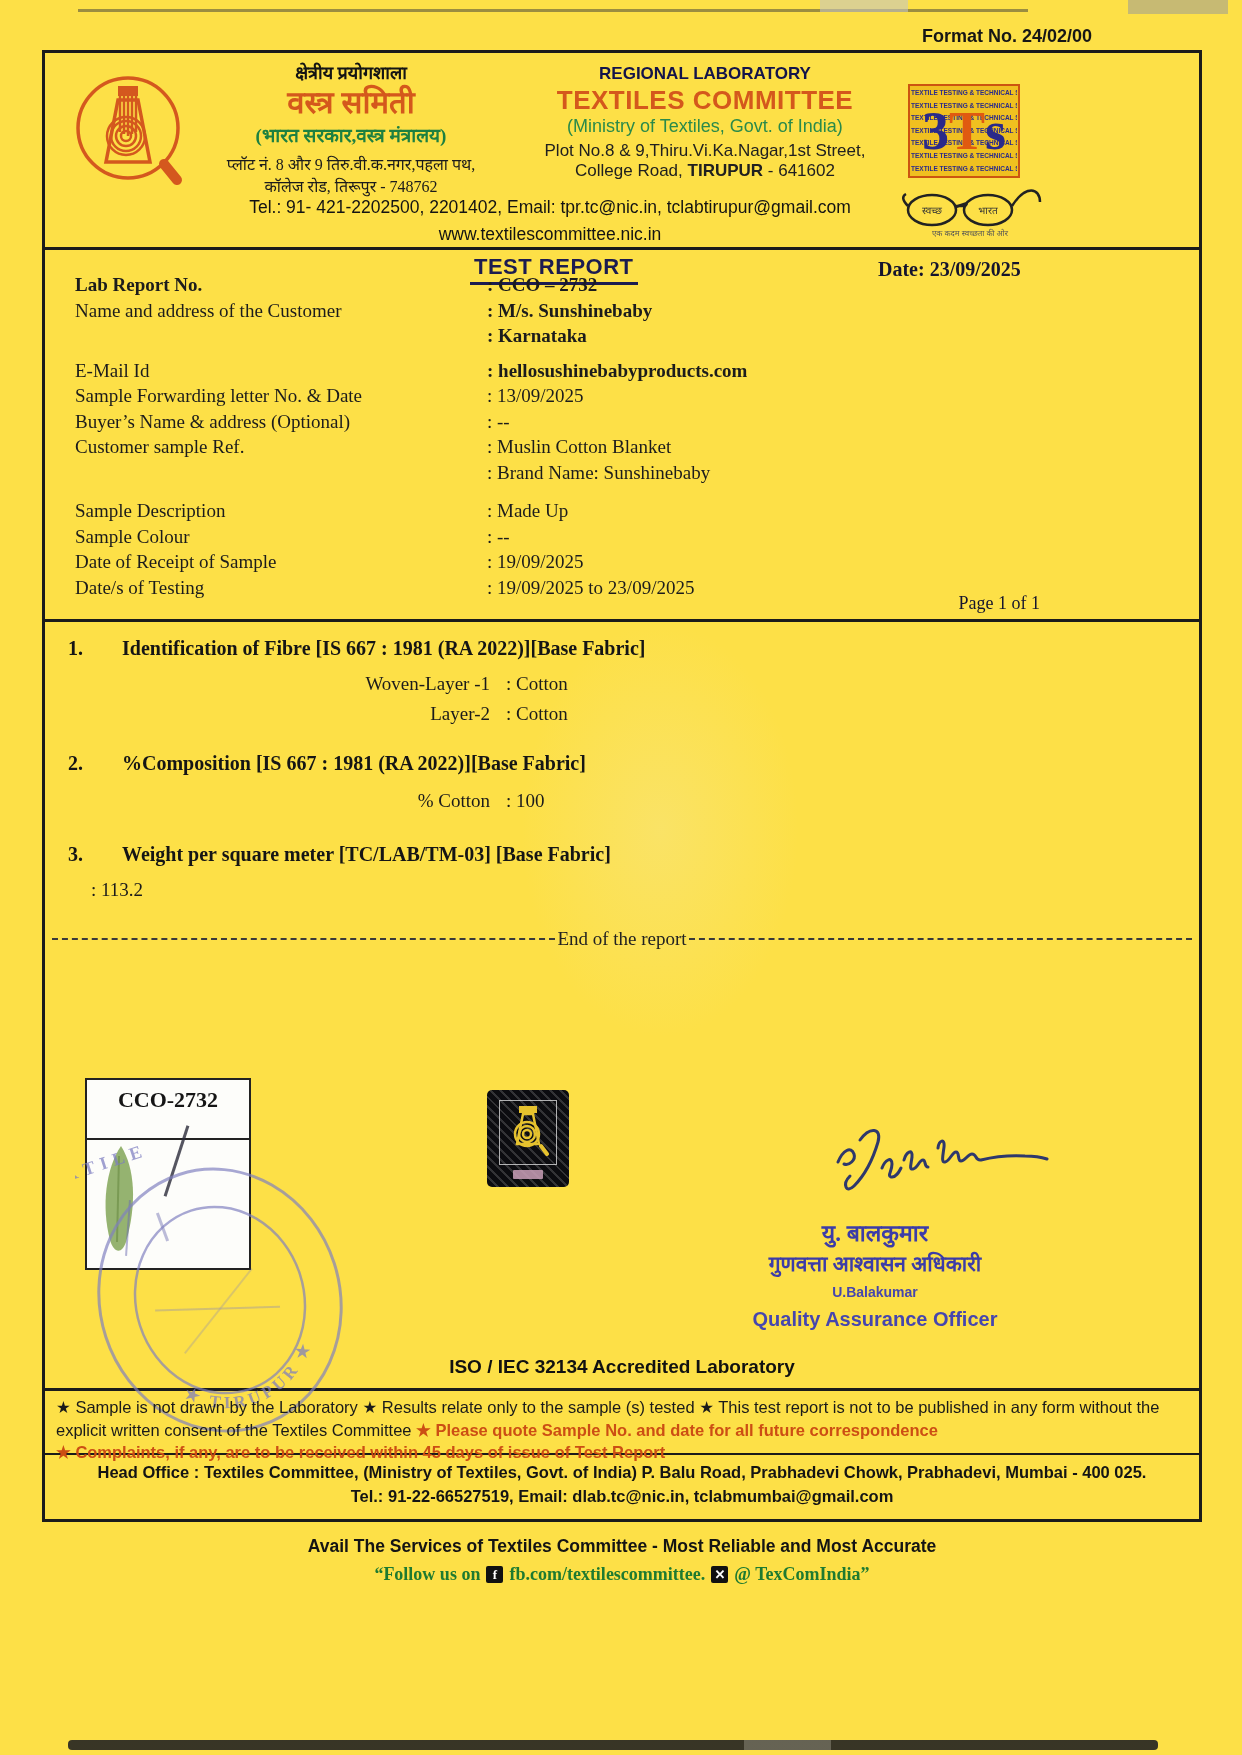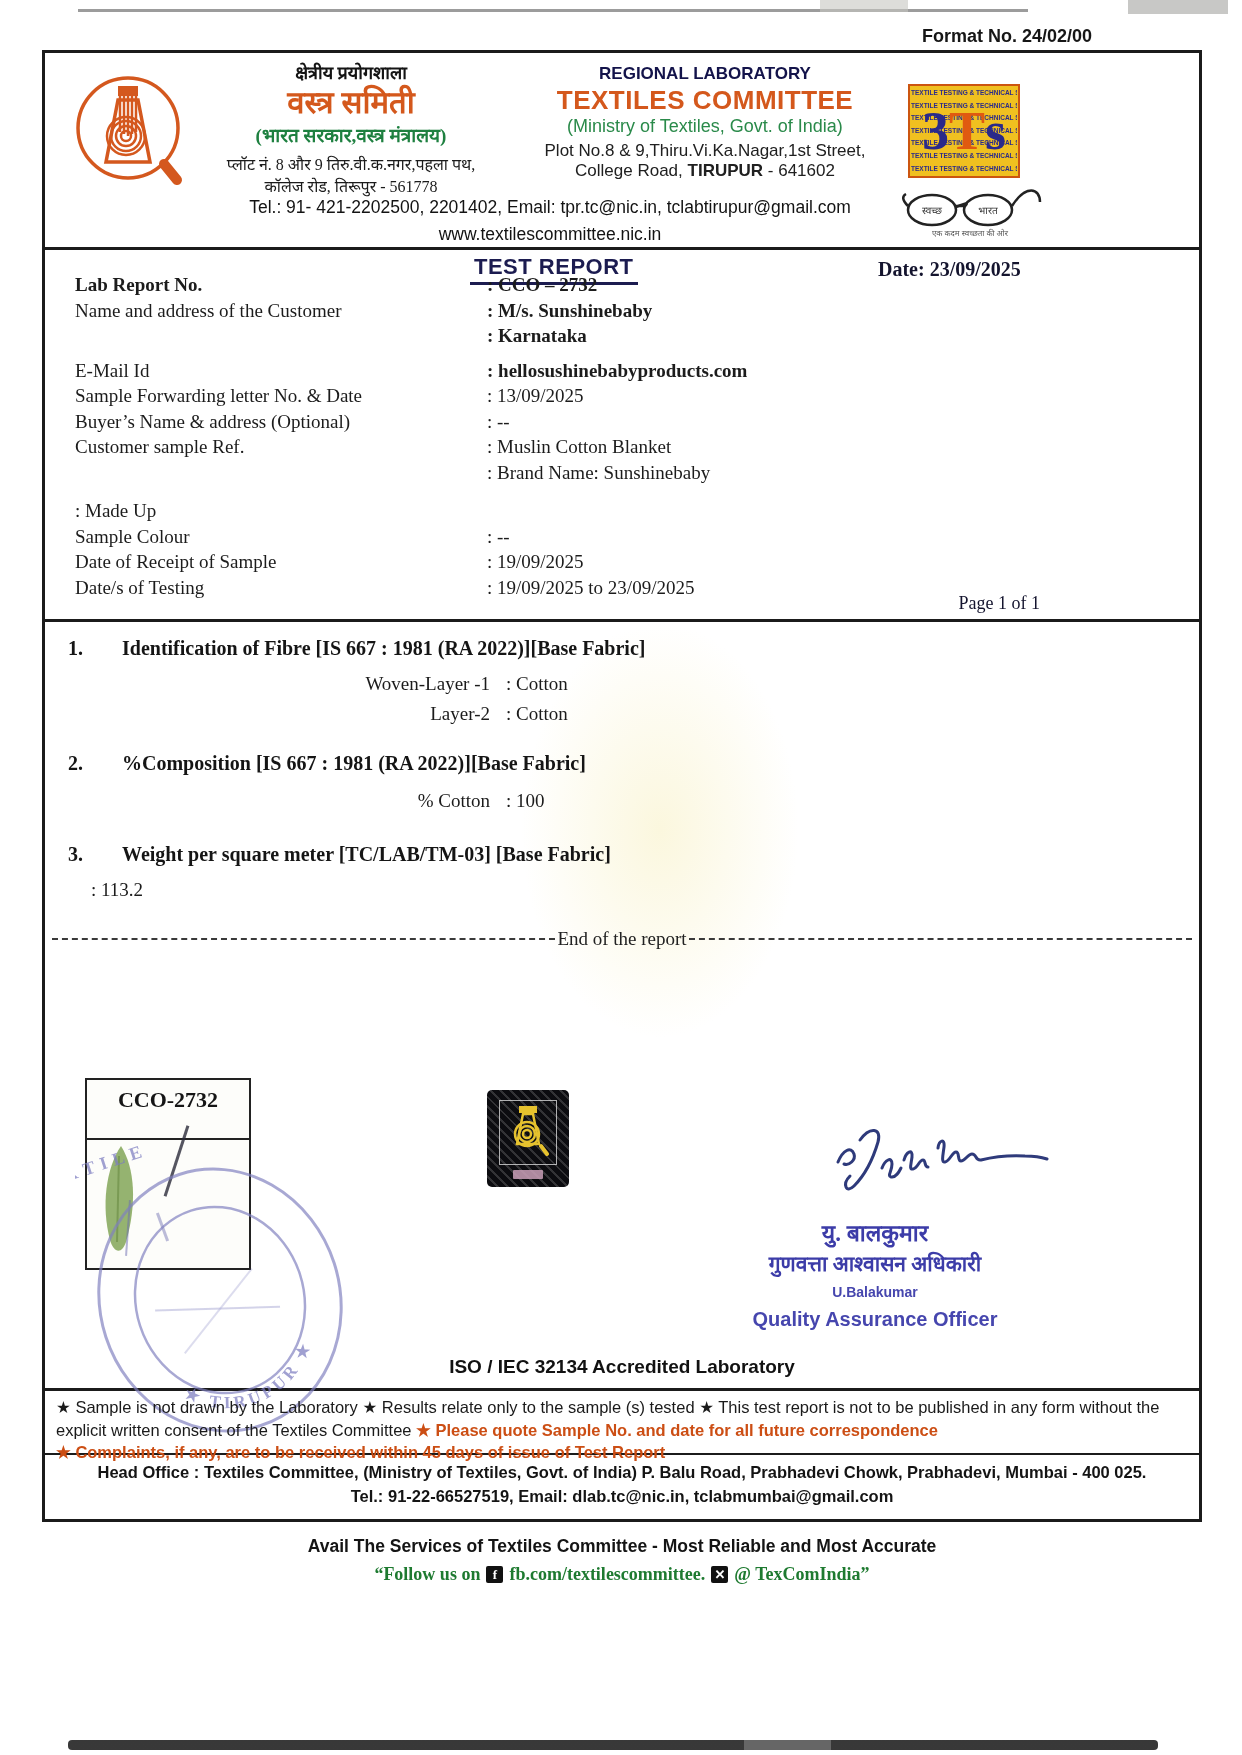--- a/index.html
+++ b/index.html
@@ -1,17 +1,17 @@
 <!DOCTYPE html>
 <html><head>
 <meta charset="utf-8">
 <style>
   * { margin:0; padding:0; box-sizing:border-box; }
   body { background:#e8e8e6; font-family:"Liberation Serif", serif; }
-  .page { position:relative; width:1242px; height:1755px; margin:0 auto; background:#ffffff; overflow:hidden; color:#1d1d1d; }
+  .page { position:relative; width:1242px; height:1755px; margin:0 auto; background:#fde047; overflow:hidden; color:#1d1d1d; }
 
   
   .art-topline { position:absolute; left:78px; top:9px; width:950px; height:3px; background:#3a3a3a; opacity:.5; }
   .art-tr1 { position:absolute; left:820px; top:0; width:88px; height:12px; background:#c7c6c2; opacity:.6; }
   .art-tr2 { position:absolute; left:1128px; top:0; width:100px; height:14px; background:#9a9a98; opacity:.55; }
   .art-bottom { position:absolute; left:68px; top:1740px; width:1090px; height:10px; background:linear-gradient(90deg,#222 0 62%, #555 62% 70%, #222 70% 100%); border-radius:4px; opacity:.9; }
   .tint { position:absolute; left:520px; top:620px; width:280px; height:420px; background:radial-gradient(ellipse at center, rgba(244,232,160,.35), transparent 70%); pointer-events:none; }
 
   .format-no { position:absolute; left:792px; top:26px; width:300px; text-align:right; font-family:"Liberation Sans", sans-serif; font-weight:bold; font-size:18px; color:#161616; }
 
@@ -147,21 +147,21 @@
       <circle cx="54" cy="66" r="19" stroke-width="2.5"></circle>
       <line x1="92" y1="94" x2="105" y2="110" stroke-width="10" stroke-linecap="round"></line>
     </g>
   </svg>
 
   <div class="hindi-block">
     <div class="hindi-l1">क्षेत्रीय प्रयोगशाला</div>
     <div class="hindi-org">वस्त्र समिती</div>
     <div class="hindi-min">(भारत सरकार,वस्त्र मंत्रालय)</div>
     <div class="hindi-a1">प्लॉट नं. 8 और 9 तिरु.वी.क.नगर,पहला पथ,</div>
-    <div class="hindi-a2">कॉलेज रोड, तिरूपुर - 561778</div>
+    <div class="hindi-a2">कॉलेज रोड, तिरूपुर - 748762</div>
   </div>
 
   <div class="eng-block">
     <div class="eng-l1">REGIONAL LABORATORY</div>
     <div class="eng-org">TEXTILES COMMITTEE</div>
     <div class="eng-min">(Ministry of Textiles, Govt. of India)</div>
     <div class="eng-a1">Plot No.8 &amp; 9,Thiru.Vi.Ka.Nagar,1st Street,</div>
     <div class="eng-a2"><span>College Road, </span><span class="city">TIRUPUR</span><span> - 641602</span></div>
   </div>
 
@@ -229,20 +229,21 @@
       </div>
     <div class="drow">
         <span class="lbl">Customer sample Ref.</span>
         <span class="val">: Muslin Cotton Blanket</span>
       </div>
     <div class="drow">
         <span class="lbl"></span>
         <span class="val">: Brand Name: Sunshinebaby</span>
       </div>
     <div class="drow">
+        <span class="lbl">Sample Description</span>
         <span class="val">: Made Up</span>
       </div>
     <div class="drow">
         <span class="lbl">Sample Colour</span>
         <span class="val">: --</span>
       </div>
     <div class="drow">
         <span class="lbl">Date of Receipt of Sample</span>
         <span class="val">: 19/09/2025</span>
       </div>

